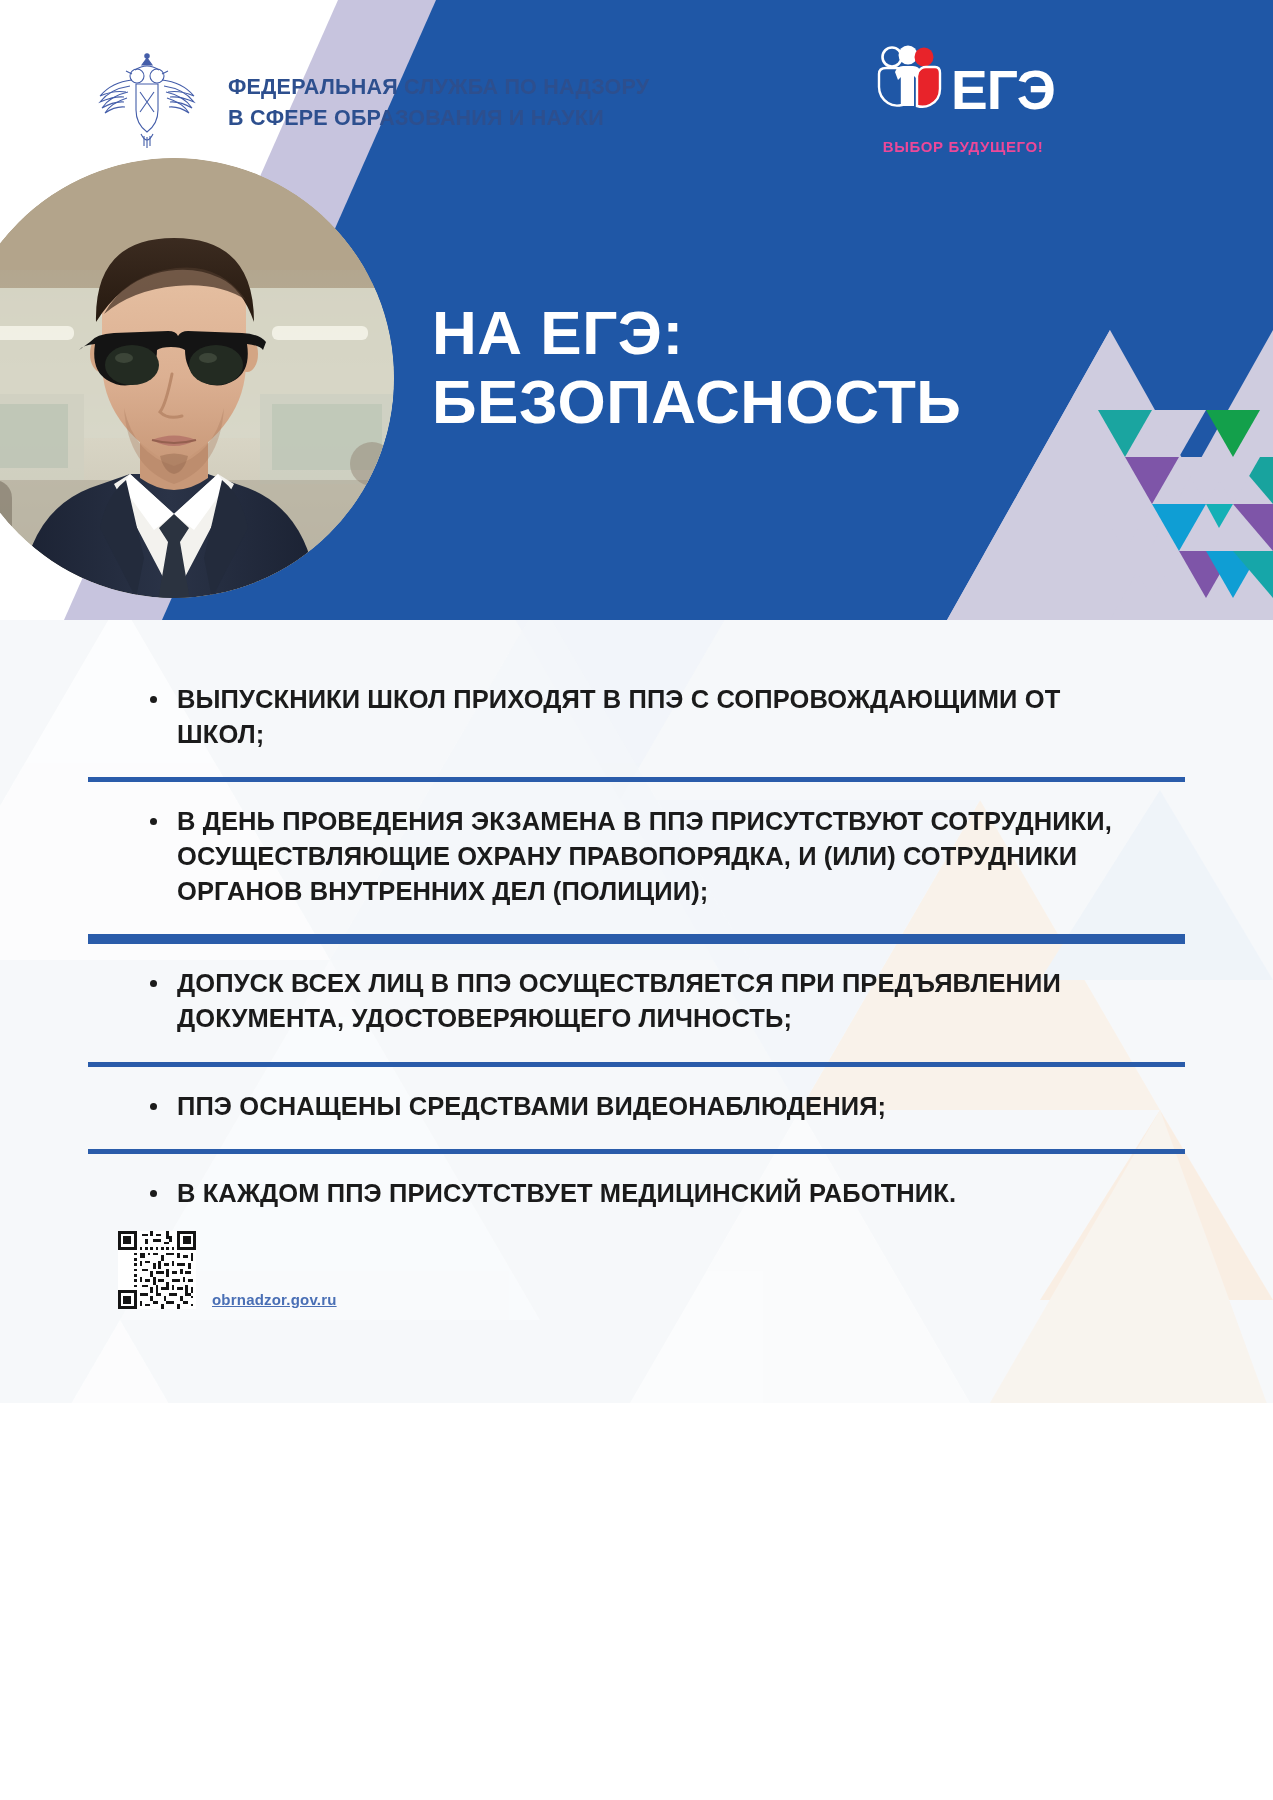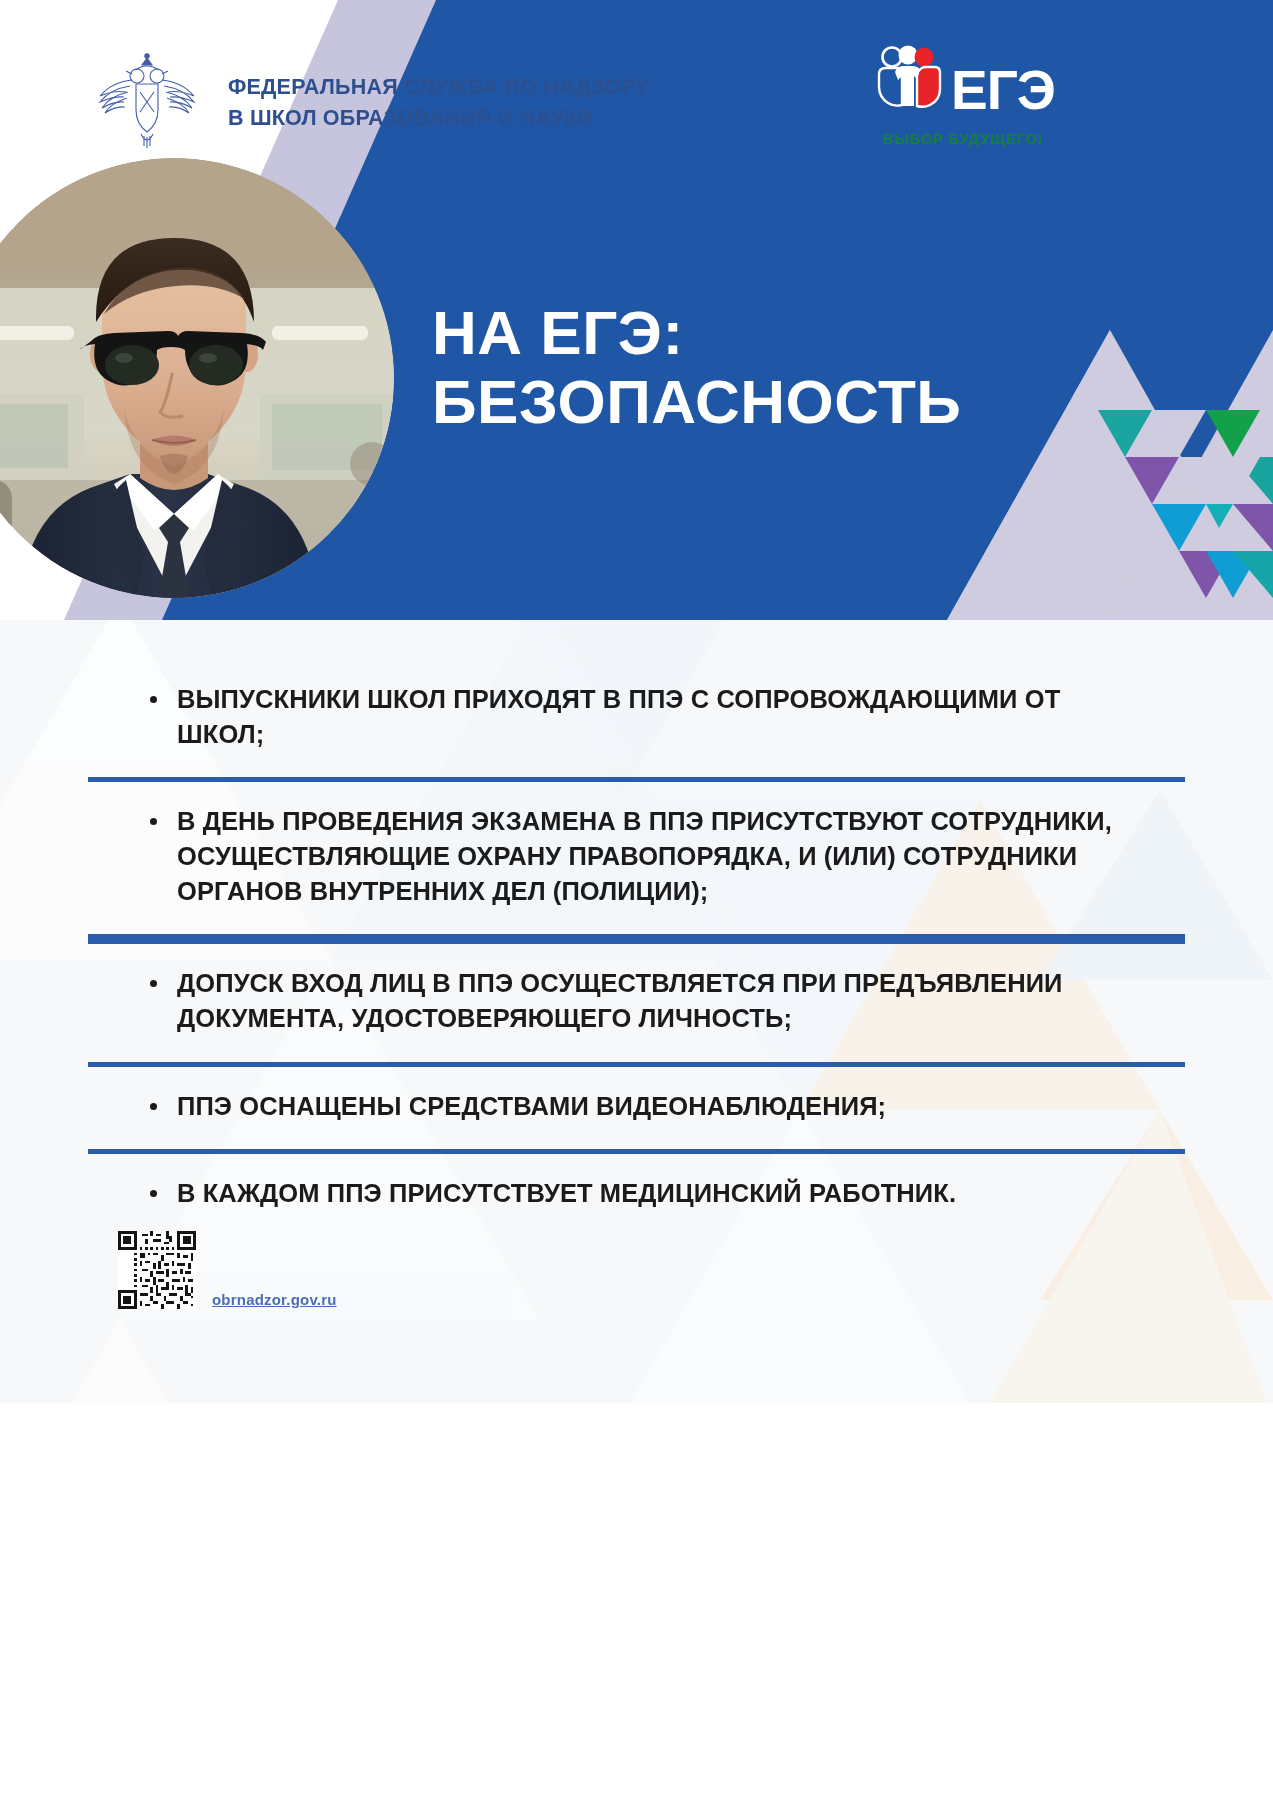--- a/index.html
+++ b/index.html
@@ -22,21 +22,21 @@
   .arms{position:absolute;left:92px;top:52px;width:110px;height:100px;}
 
   
   .ministry{position:absolute;left:228px;top:72px;width:560px;
      color:#2d4f8e;font-size:21.5px;font-weight:700;line-height:1.42;letter-spacing:.2px;}
 
   
   .ege{position:absolute;left:868px;top:36px;width:190px;height:110px;text-align:center;}
   .ege-row{display:flex;align-items:flex-end;justify-content:center;gap:6px;height:82px;}
   .ege-word{color:#ffffff;font-size:55px;font-weight:800;letter-spacing:-1px;line-height:1;}
-  .ege-tag{color:#15803d;font-size:15px;font-weight:700;letter-spacing:.6px;margin-top:12px;}
+  .ege-tag{color:#ec4899;font-size:15px;font-weight:700;letter-spacing:.6px;margin-top:20px;}
 
   
   .photo{position:absolute;left:-46px;top:158px;width:440px;height:440px;border-radius:50%;
      overflow:hidden;box-shadow:0 0 0 0 #fff;}
   .photo-inner{position:absolute;inset:0;}
 
   
   .title{position:absolute;left:432px;top:298px;width:640px;color:#ffffff;
      font-size:62px;font-weight:800;line-height:1.12;letter-spacing:.5px;}
 
@@ -144,21 +144,21 @@
           <path d="M48 40 l14 20 M62 40 l-14 20"></path>
 
           <path d="M49 82 q6 12 12 0"></path>
           <path d="M52 84 l0 10 M55 85 l0 11 M58 84 l0 10"></path>
         </g>
       </svg>
     </div>
 
     <div class="ministry">
       <div>ФЕДЕРАЛЬНАЯ СЛУЖБА ПО НАДЗОРУ</div>
-      <div>В ШКОЛ ОБРАЗОВАНИЯ И НАУКИ</div>
+      <div>В СФЕРЕ ОБРАЗОВАНИЯ И НАУКИ</div>
     </div>
 
     <div class="ege">
       <div class="ege-row">
         <svg width="74" height="74" viewBox="0 0 74 74">
 
           <circle cx="21" cy="13" r="9.5" fill="#1f57a6" stroke="#ffffff" stroke-width="2.6"></circle>
           <circle cx="37" cy="11" r="9.5" fill="#ffffff"></circle>
           <circle cx="53" cy="13" r="9.5" fill="#e8232a"></circle>
 
@@ -281,21 +281,21 @@
         <span class="btxt">В ДЕНЬ ПРОВЕДЕНИЯ ЭКЗАМЕНА В ППЭ ПРИСУТСТВУЮТ СОТРУДНИКИ, ОСУЩЕСТВЛЯЮЩИЕ ОХРАНУ ПРАВОПОРЯДКА, И (ИЛИ) СОТРУДНИКИ ОРГАНОВ ВНУТРЕННИХ ДЕЛ (ПОЛИЦИИ);</span>
       </div>
     </div>
     <div class="sep"></div>
 
     <div class="sep"></div>
 
     <div class="item">
       <div class="item-row">
         <span class="dot"></span>
-        <span class="btxt">ДОПУСК ВХОД ЛИЦ В ППЭ ОСУЩЕСТВЛЯЕТСЯ ПРИ ПРЕДЪЯВЛЕНИИ ДОКУМЕНТА, УДОСТОВЕРЯЮЩЕГО ЛИЧНОСТЬ;</span>
+        <span class="btxt">ДОПУСК ВСЕХ ЛИЦ В ППЭ ОСУЩЕСТВЛЯЕТСЯ ПРИ ПРЕДЪЯВЛЕНИИ ДОКУМЕНТА, УДОСТОВЕРЯЮЩЕГО ЛИЧНОСТЬ;</span>
       </div>
     </div>
     <div class="sep"></div>
 
     <div class="item">
       <div class="item-row">
         <span class="dot"></span>
         <span class="btxt">ППЭ ОСНАЩЕНЫ СРЕДСТВАМИ ВИДЕОНАБЛЮДЕНИЯ;</span>
       </div>
     </div>

